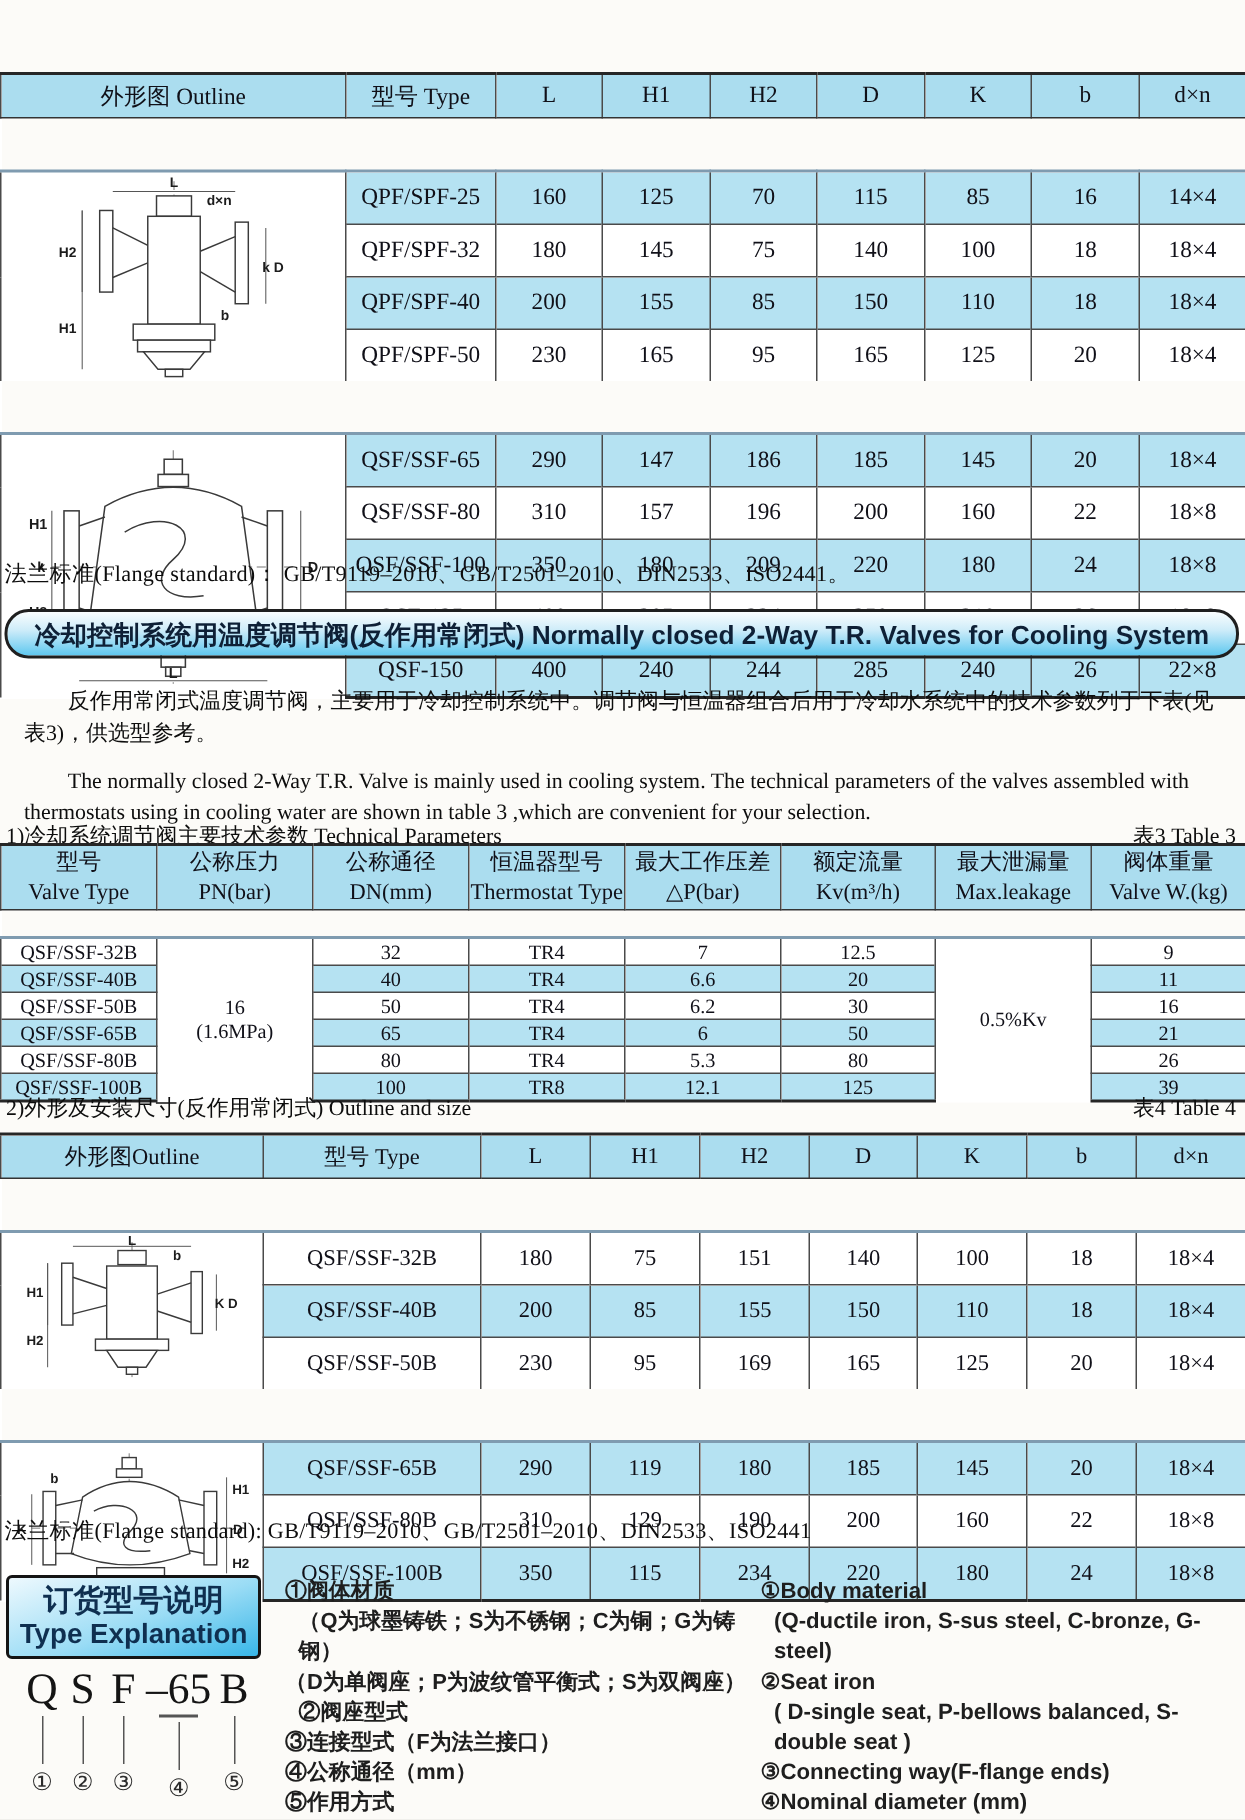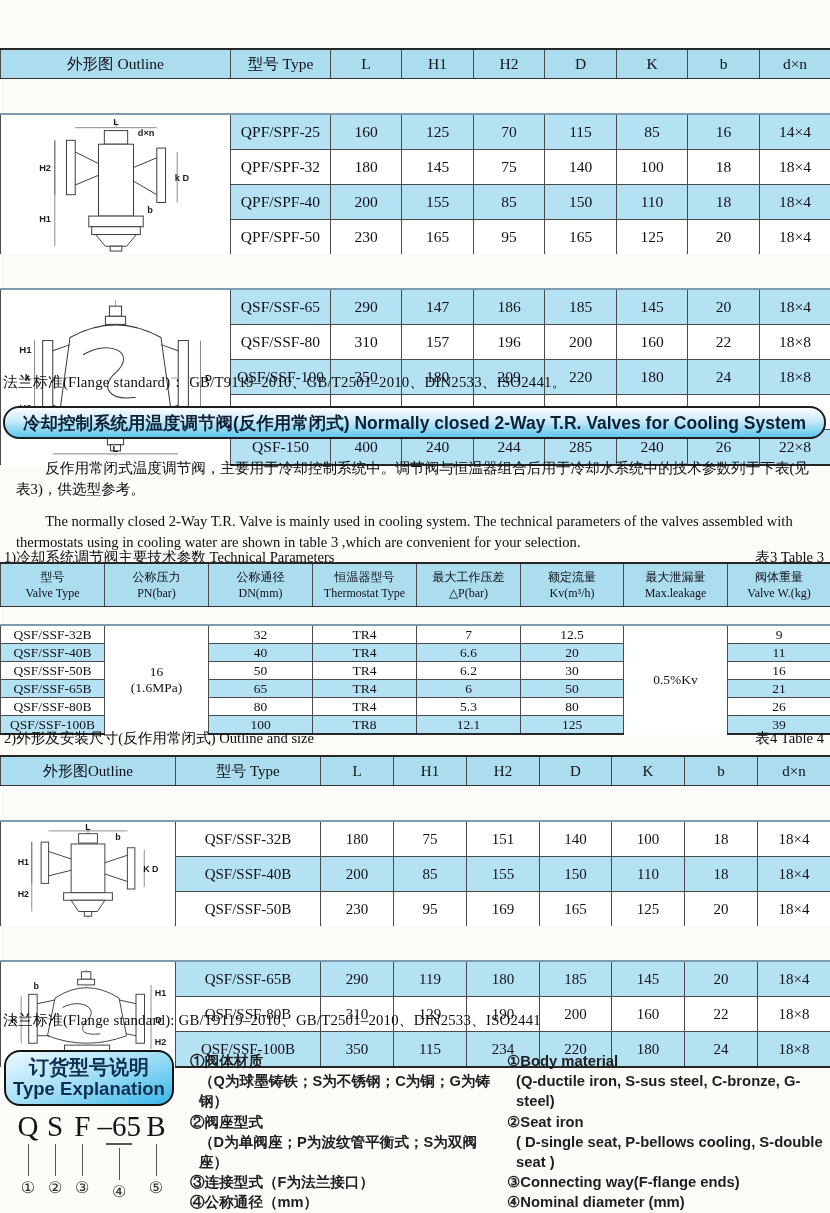--- a/index.html
+++ b/index.html
@@ -13,41 +13,41 @@
   th{background:#abddef;border-top:2px solid #262626;border-bottom:1.2px solid #333;font-weight:normal;}
   tr.b td{background:#b5e2f2;}
   td.draw{background:#fff !important;}
   tr.nt td{border-top:none;}
   tr.sep td{border:none;height:4px;border-bottom:2.5px solid #7f9bb0;background:#fcfbf8;}
   tr.last td{border-bottom:2px solid #262626;}
   #t1{top:15px;left:0;width:830px;margin-top:33px;}
   #t1 th{height:28px;font-size:15.5px;}
   #t1 td{height:34px;font-size:15.5px;}
   #t3{top:562px;left:0;width:830px;}
-  #t3 th{height:42px;font-size:12px;line-height:1.35;}
+  #t3 th{height:42px;font-size:15px;line-height:1.35;}
   #t3 td{height:17px;font-size:13.5px;}
   #t4{top:755px;left:0;width:830px;}
   #t4 th{height:28px;font-size:15px;}
   #t4 td{height:34px;font-size:15px;}
   
   .note{position:absolute;left:3px;font-size:14.8px;color:#0d0d0d;letter-spacing:.2px;text-align:right;}
   #note1{top:373px;}
   #note2{top:1011px;}
   .banner{position:absolute;top:406px;left:3px;width:819px;height:29px;border:2.5px solid #1f1f1f;border-radius:16px;
           background:linear-gradient(180deg,#fafdfe 0%,#cdecf9 42%,#5ec7ef 100%);
           display:flex;align-items:center;justify-content:center;
           font-family:"Liberation Sans",sans-serif;font-weight:700;font-size:17.5px;color:#0e2036;}
   .intro{position:absolute;top:446px;left:4px;width:822px;font-size:14.6px;line-height:1.42;color:#0d0d0d;}
   .intro p{margin:12px;text-indent:2em;}
   .secline{position:absolute;left:4px;width:820px;display:flex;justify-content:space-between;
            font-size:14.6px;color:#0d0d0d;}
   #s1{top:548px;justify-content:space-between;}
   #s2{top:729px;}
   
-  .texp-box{position:absolute;left:4px;top:1050px;width:166px;height:52px;border:2.5px solid #141414;border-radius:16px;
+  .texp-box{position:absolute;left:4px;top:1050px;width:166px;height:52px;border:2.5px solid #141414;border-radius:4px;
             background:linear-gradient(160deg,#eef9fe 0%,#9adcf5 55%,#38b6e8 100%);
             color:#0f2f50;font-family:"Liberation Sans",sans-serif;font-weight:700;text-align:center;
             display:flex;flex-direction:column;justify-content:center;line-height:1.12;}
   .texp-box .l1{font-size:20px;}
   .texp-box .l2{font-size:18.5px;}
   .code{position:absolute;left:16px;top:1112px;width:152px;}
   .code-row{display:flex;justify-content:space-between;}
   .ccol{display:flex;flex-direction:column;align-items:center;min-width:24px;}
   .ltr{font-size:29px;line-height:1;font-family:"Liberation Serif",serif;color:#141414;}
   .bar{width:26px;height:1.5px;background:#555;margin-top:2px;}
@@ -559,32 +559,32 @@
         <span class="ltr">B</span>
         <span class="tick"></span>
         <span class="mk">⑤</span>
       </div>
     </div>
   </div>
 
   <ul class="lst zh">
     <li>①阀体材质</li>
     <li>（Q为球墨铸铁；S为不锈钢；C为铜；G为铸钢）</li>
+    <li>（D为单阀座；P为波纹管平衡式；S为双阀座）</li>
     <li>②阀座型式</li>
-    <li>（D为单阀座；P为波纹管平衡式；S为双阀座）</li>
     <li>③连接型式（F为法兰接口）</li>
     <li>④公称通径（mm）</li>
     <li>⑤作用方式</li>
 
   </ul>
 
   <ul class="lst en">
     <li>①Body material</li>
     <li>(Q-ductile iron, S-sus steel, C-bronze, G-steel)</li>
     <li>②Seat iron</li>
-    <li>( D-single seat, P-bellows cooling, S-double seat )</li>
+    <li>( D-single seat, P-bellows balanced, S-double seat )</li>
     <li>③Connecting way(F-flange ends)</li>
     <li>④Nominal diameter (mm)</li>
     <li>⑤Working way</li>
 
   </ul>
 
 </div>
 
 </body></html>

